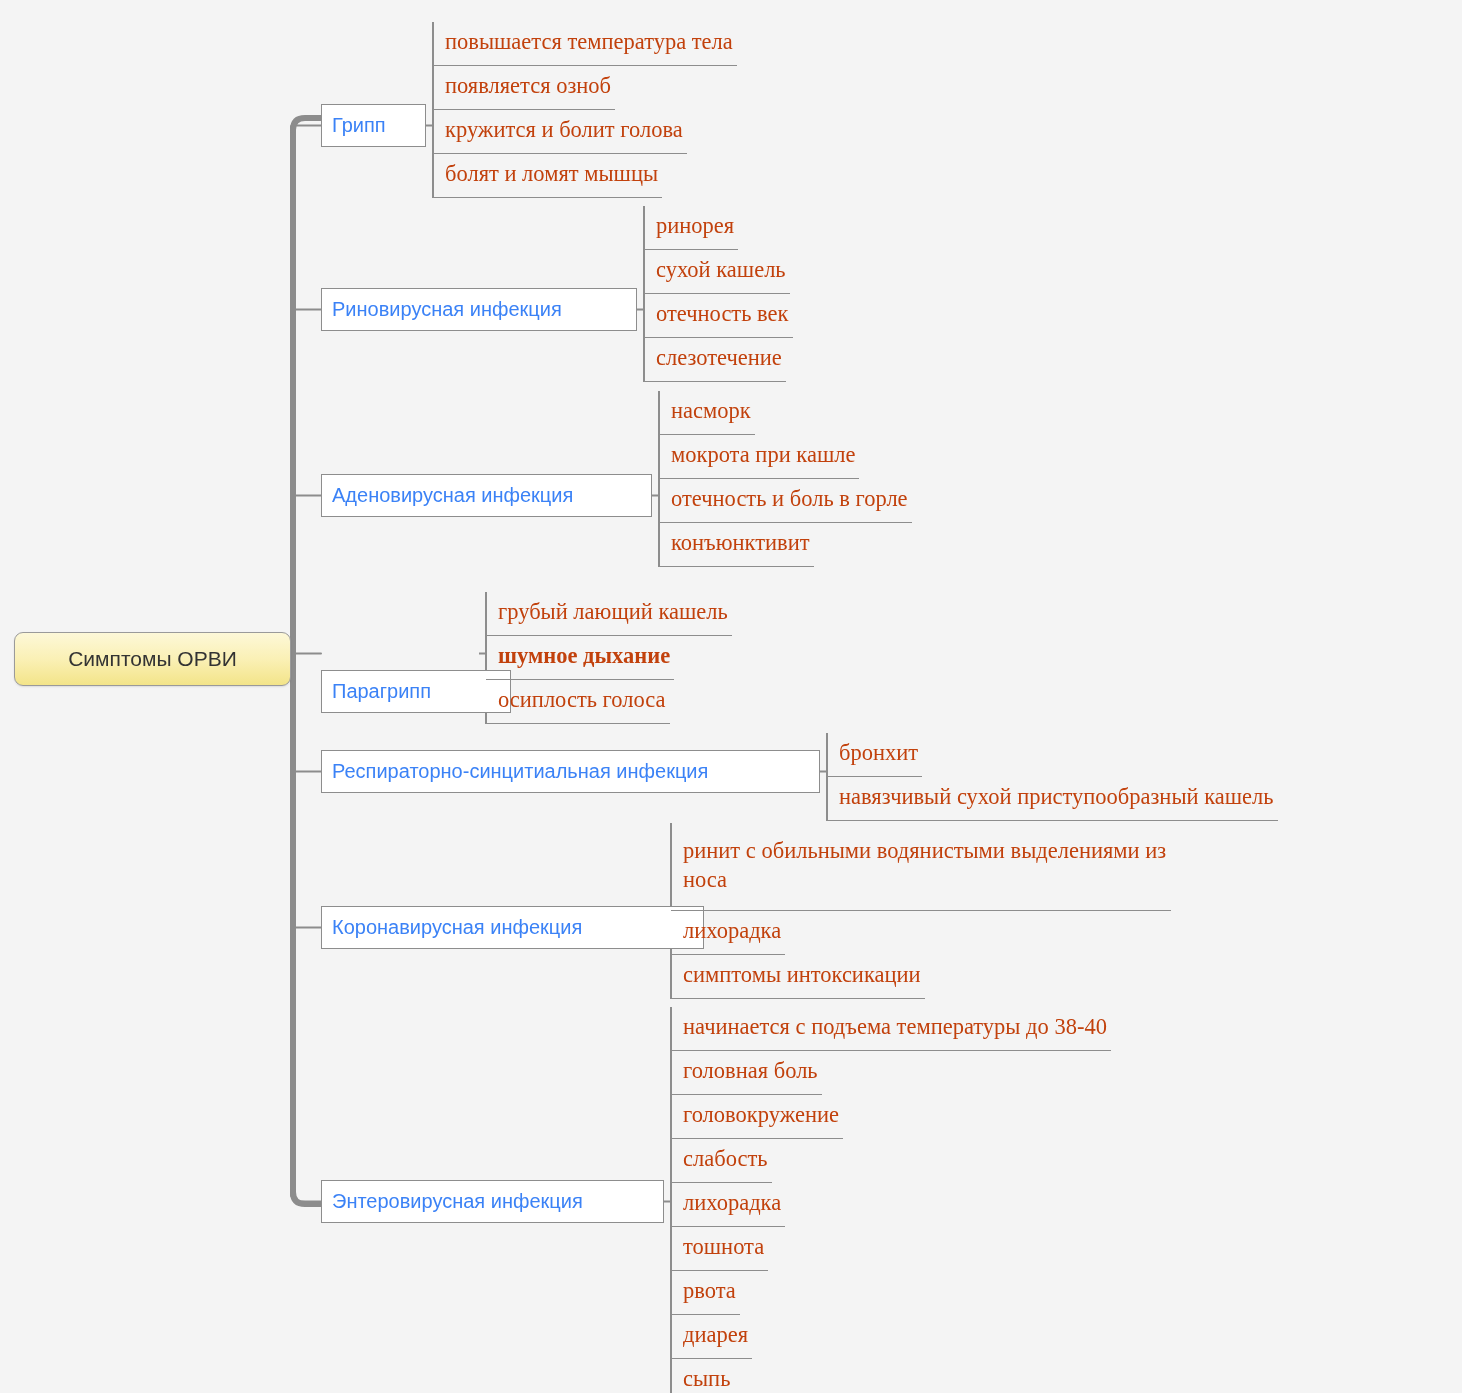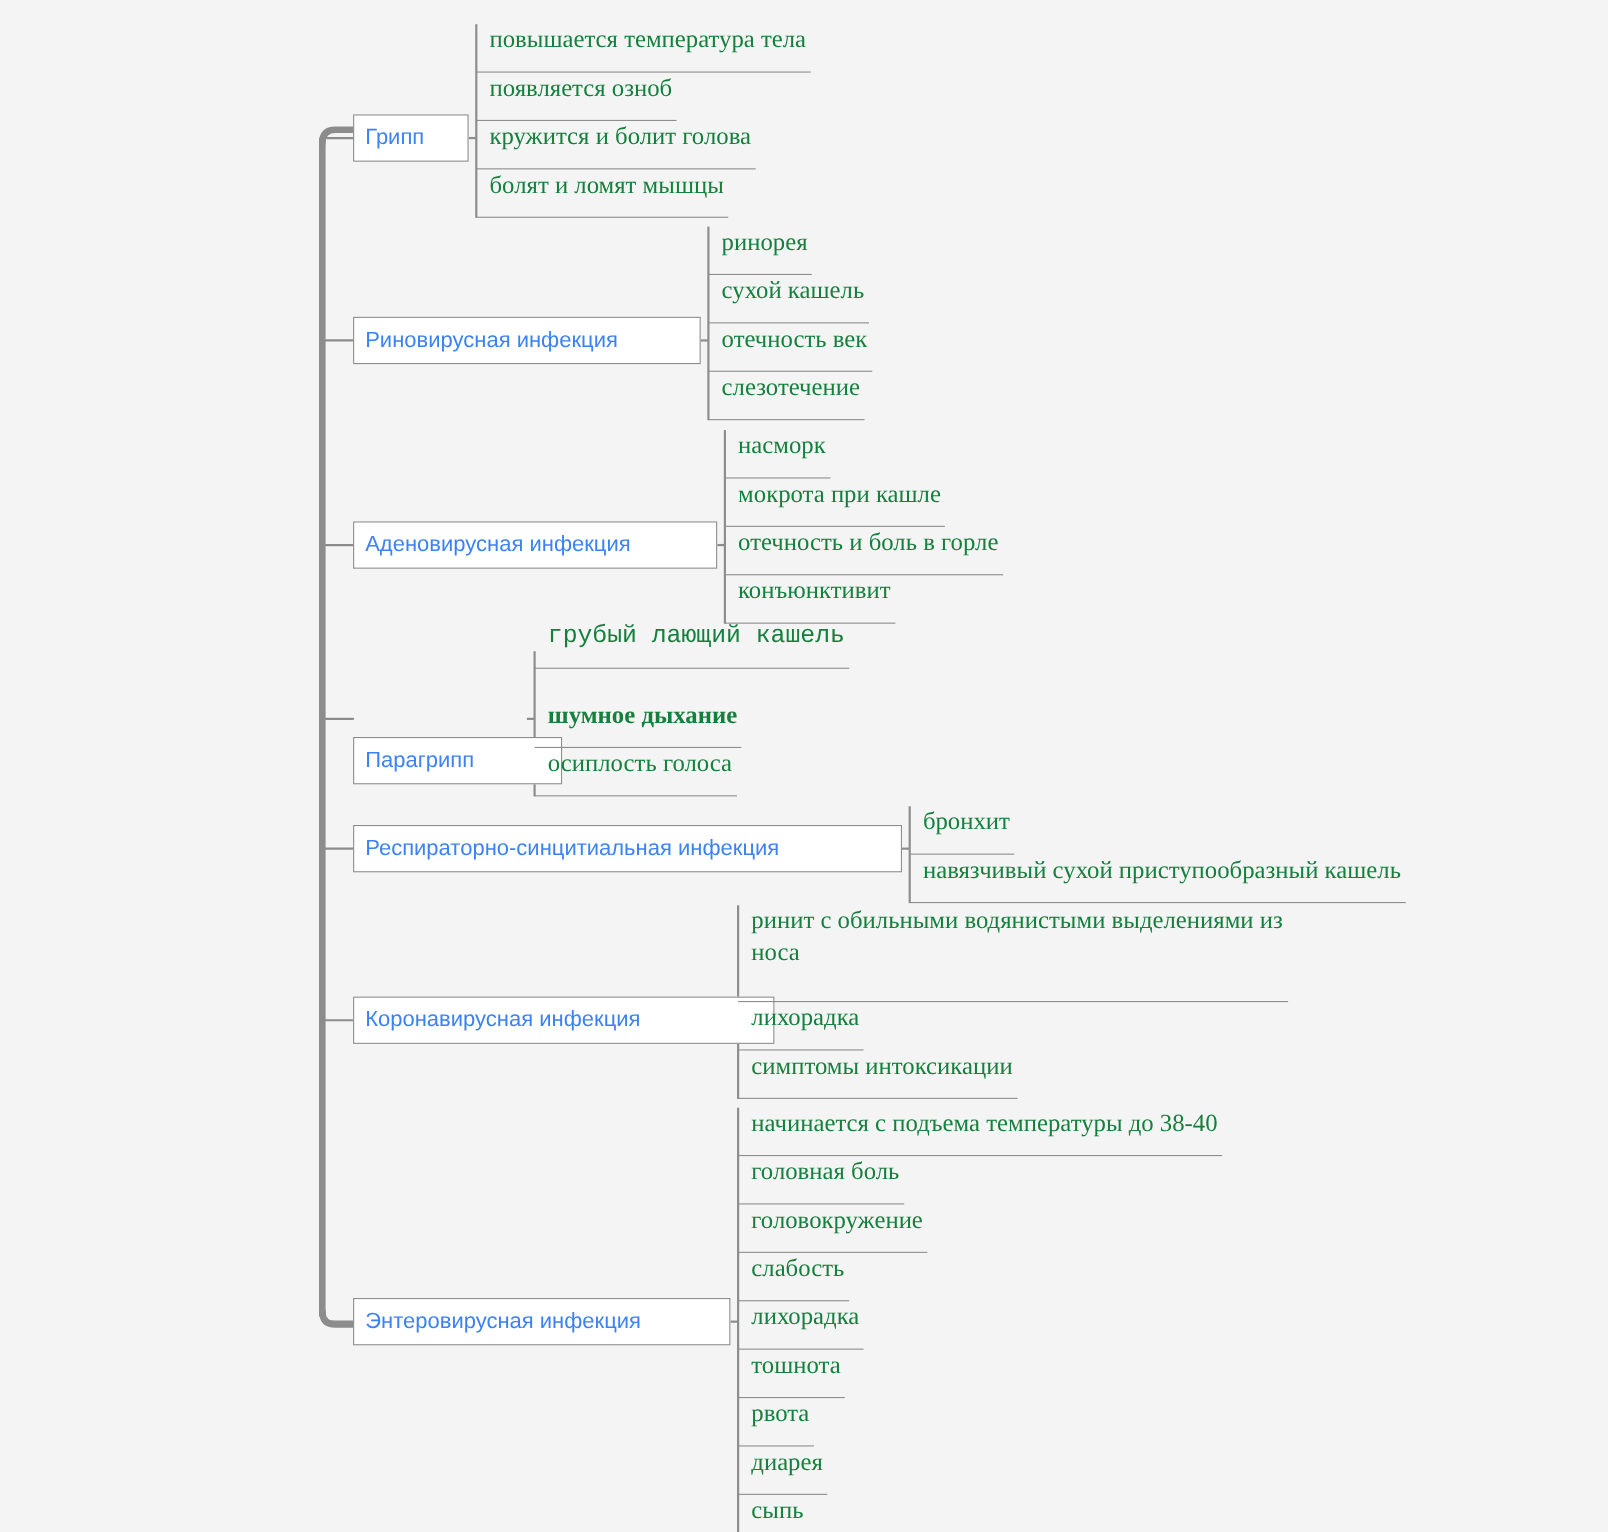--- a/index.html
+++ b/index.html
@@ -41,27 +41,27 @@
     padding:0 10px;
     white-space:nowrap;
   }
 
   
   .leaf{
     position:absolute;
     box-sizing:border-box;
     font-family:"Liberation Serif", serif;
     font-size:22.5px;
-    color:#15803d;
+    color:#c2410c;
     line-height:1.28;
     padding:0 4px 2px 12px;
     border-bottom:1.8px solid #8d8d8d;
     white-space:nowrap;
     display:flex;
-    align-items:flex-start;
+    align-items:center;
   }
   .leaf.wrap{white-space:normal;}
 </style>
 </head>
 <body>
 
 <div id="map">
 
   <svg id="wires" viewBox="0 0 1462 1393" xmlns="http://www.w3.org/2000/svg">
       <path d="M 291 659 H 293" fill="none" stroke="#8c8c8c" stroke-width="2" stroke-linecap="round" stroke-linejoin="round"></path>
@@ -84,20 +84,23 @@
       <path d="M 827 733 V 821" fill="none" stroke="#8d8d8d" stroke-width="2" stroke-linecap="butt" stroke-linejoin="round"></path>
       <path d="M 296 927.5 H 321" fill="none" stroke="#8c8c8c" stroke-width="2" stroke-linecap="round" stroke-linejoin="round"></path>
       <path d="M 664 927.5 H 671" fill="none" stroke="#8d8d8d" stroke-width="2" stroke-linecap="butt" stroke-linejoin="round"></path>
       <path d="M 671 823 V 999" fill="none" stroke="#8d8d8d" stroke-width="2" stroke-linecap="butt" stroke-linejoin="round"></path>
       <path d="M 296 1201.5 H 321" fill="none" stroke="#8c8c8c" stroke-width="2" stroke-linecap="round" stroke-linejoin="round"></path>
       <path d="M 293 1192 Q 293 1204 305 1204 H 321" fill="none" stroke="#8c8c8c" stroke-width="6" stroke-linecap="round" stroke-linejoin="round"></path>
       <path d="M 664 1201.5 H 671" fill="none" stroke="#8d8d8d" stroke-width="2" stroke-linecap="butt" stroke-linejoin="round"></path>
       <path d="M 671 1007 V 1403" fill="none" stroke="#8d8d8d" stroke-width="2" stroke-linecap="butt" stroke-linejoin="round"></path>
     </svg>
 
+  <div class="root-node" id="root-node" style="left: 14px; top: 632px; width: 277px; height: 54px;">
+    <span>Симптомы ОРВИ</span>
+  </div>
 
   <div id="nodes">
       <div class="cat-node" style="left: 321px; top: 104px; width: 105px; height: 43px;">
         <span>Грипп</span>
       </div>
       <div class="leaf" style="left: 433px; top: 22px; height: 44px;">
         <span>повышается температура тела</span>
       </div>
       <div class="leaf" style="left: 433px; top: 66px; height: 44px;">
         <span>появляется озноб</span>
@@ -134,21 +137,21 @@
       </div>
       <div class="leaf" style="left: 659px; top: 479px; height: 44px;">
         <span>отечность и боль в горле</span>
       </div>
       <div class="leaf" style="left: 659px; top: 523px; height: 44px;">
         <span>конъюнктивит</span>
       </div>
       <div class="cat-node" style="left: 321px; top: 670px; width: 190px; height: 43px;">
         <span>Парагрипп</span>
       </div>
-      <div class="leaf" style="left: 486px; top: 564px; height: 44px; font-family: Liberation Mono, monospace;">
+      <div class="leaf" style="left: 486px; top: 592px; height: 44px;">
         <span>грубый лающий кашель</span>
       </div>
       <div class="leaf" style="left: 486px; top: 636px; height: 44px; font-weight: bold;">
         <span>шумное дыхание</span>
       </div>
       <div class="leaf" style="left: 486px; top: 680px; height: 44px;">
         <span>осиплость голоса</span>
       </div>
       <div class="cat-node" style="left: 321px; top: 750px; width: 499px; height: 43px;">
         <span>Респираторно-синцитиальная инфекция</span>

